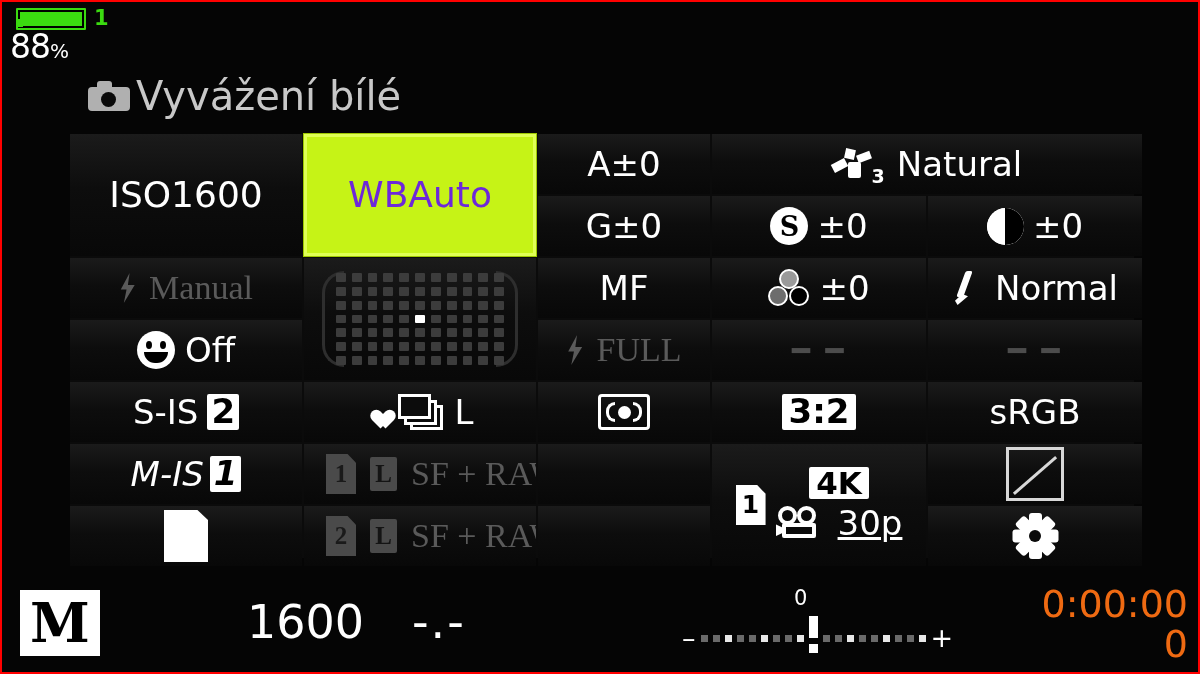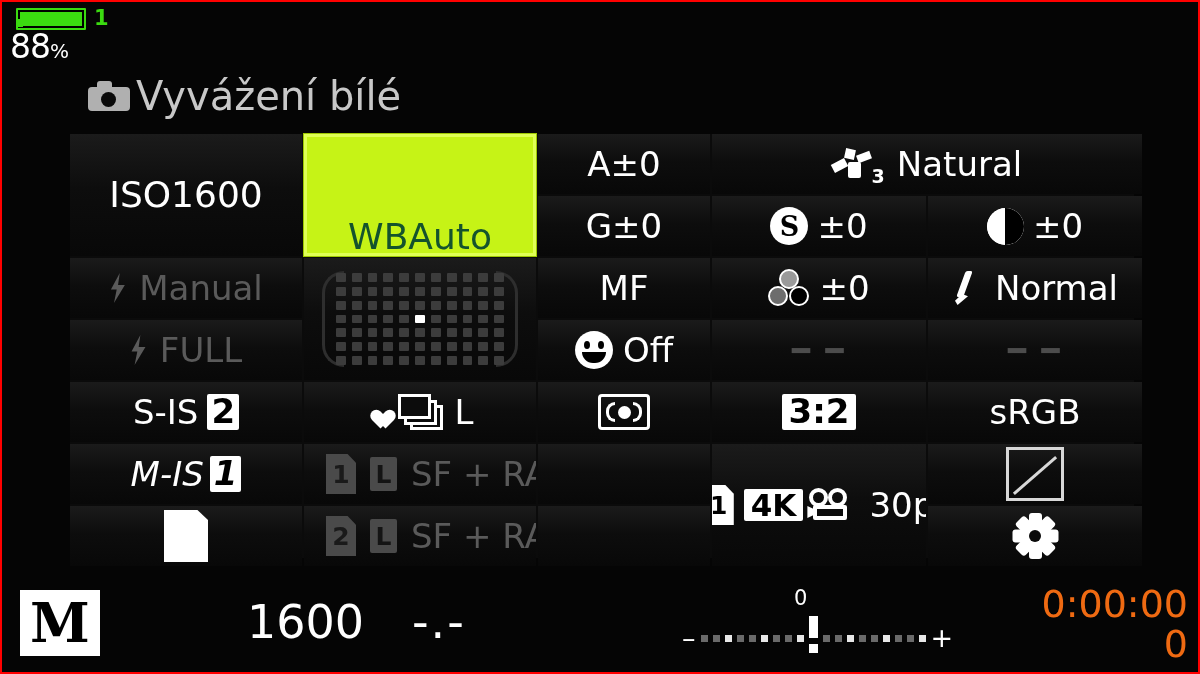--- a/index.html
+++ b/index.html
@@ -47,27 +47,26 @@
     grid-template-columns:232px 232px 172px 214px 214px;
     grid-template-rows:60px 60px 60px 60px 60px 60px 60px;
     gap:2px;
   }
   .cell{
     background:linear-gradient(#1b1b1b,#0d0d0d 45%,#080808);
     display:flex;align-items:center;justify-content:center;
     position:relative;overflow:hidden;
     font-size:34px;color:#fff;white-space:nowrap;
   }
-  .cell.dim{color:#5a5a5a;}
+  .cell.dim{color:#5a5a5a;font-family:Liberation Serif, serif;}
   .cell.sel{
-    background:#c6f316;color:#14532d;
+    background:#c6f316;color:#6d28d9;
     outline:3px solid #dfff55;outline-offset:-3px;
     z-index:3;
     box-shadow:0 0 0 1px #9ec900;
-    align-items:flex-end;
   }
   .span2{grid-row:span 2;}
   .big{font-size:36px;}
   .two-line{line-height:1.02;gap:0px;}
 
   
   .badge{
     background:#fff;color:#000;font-weight:700;
     padding:0 7px;border-radius:2px;display:inline-block;line-height:1.05;
   }
@@ -355,36 +354,36 @@
       </span>
     </div>
 
     <div class="cell">
       <span class="inl" style="gap:14px;">
         <span class="brush"></span>
         <span>Normal</span>
       </span>
     </div>
 
-    <div class="cell dim">
-      <span class="inl">
-          <span class="flash"></span>
-      <span>FULL</span>
-        </span>
-    </div>
-
     <div class="cell">
       <span class="inl" style="gap:4px;">
         <span class="face">
             <i class="e e1"></i>
             <i class="e e2"></i>
             <i class="m"></i>
           </span>
         <span>Off</span>
       </span>
+    </div>
+
+    <div class="cell dim">
+      <span class="inl">
+          <span class="flash"></span>
+      <span>FULL</span>
+        </span>
     </div>
 
     <div class="cell">
       <span class="dashes">━ ━</span>
     </div>
 
     <div class="cell">
       <span class="dashes">━ ━</span>
     </div>
 
@@ -434,21 +433,21 @@
       <span class="inl" style="gap:14px;">
         <span class="sdcard dimc">1</span>
         <span class="lbox">L</span>
         <span>SF + RAW</span>
       </span>
     </div>
 
     <div class="cell span2" style="grid-column:4;grid-row:6 / span 2;">
       <span style="display:flex;align-items:center;gap:10px;">
         <span class="sdcard">1</span>
-        <span style="display:flex;flex-direction:row;align-items:center;gap:4px;">
+        <span style="display:flex;flex-direction:column;align-items:center;gap:4px;text-decoration:underline;">
           <span class="badge" style="font-size:31px;">4K</span>
           <span class="inl" style="gap:4px;">
             <span class="movie">
                 <i class="r1"></i>
                 <i class="r2"></i>
                 <i class="bd"></i>
                 <i class="ln"></i>
               </span>
             <span>30p</span>
           </span>

